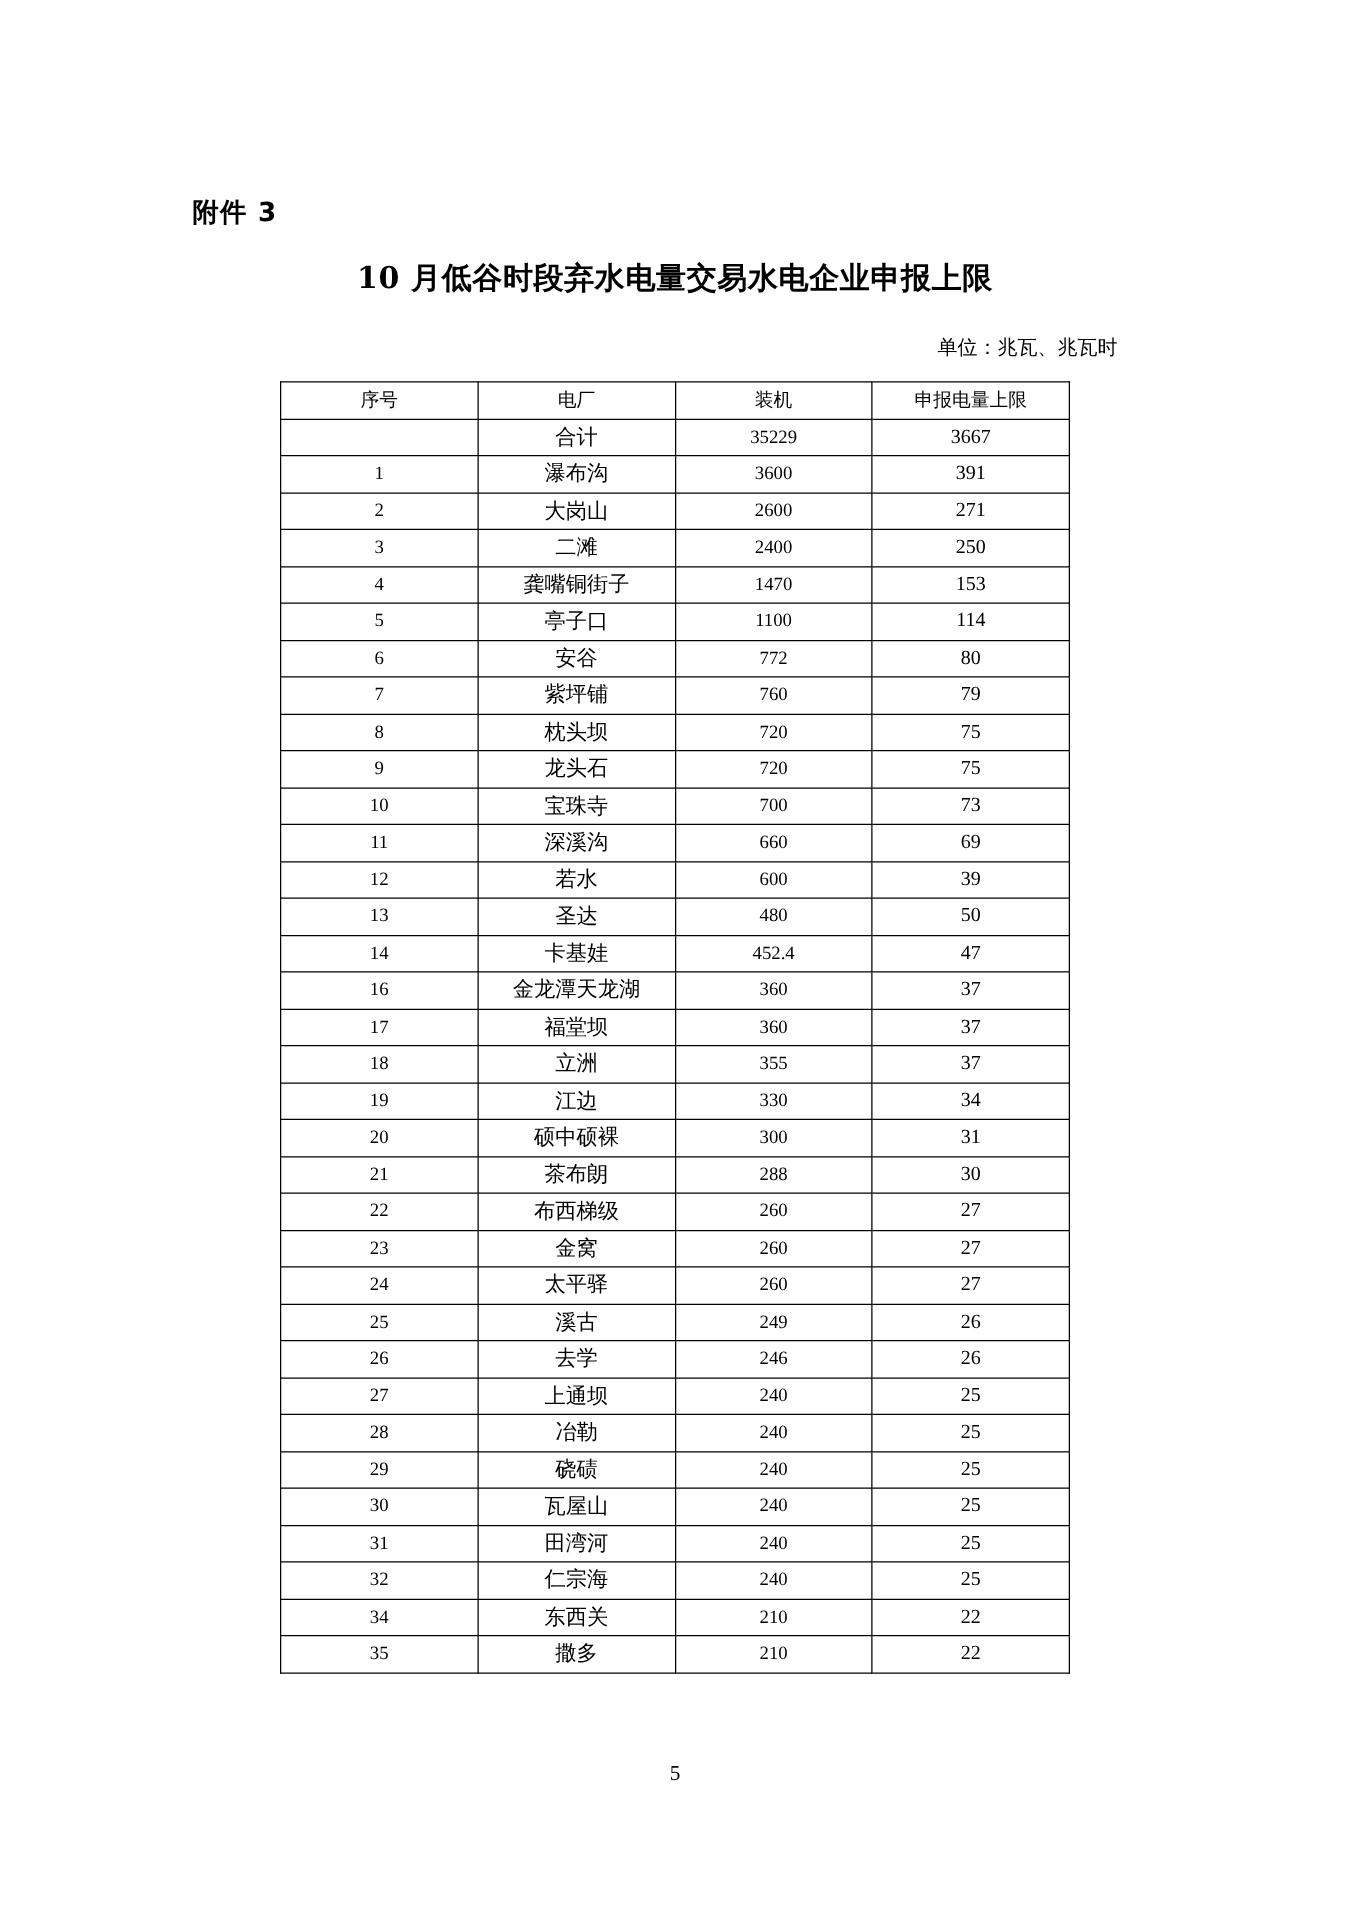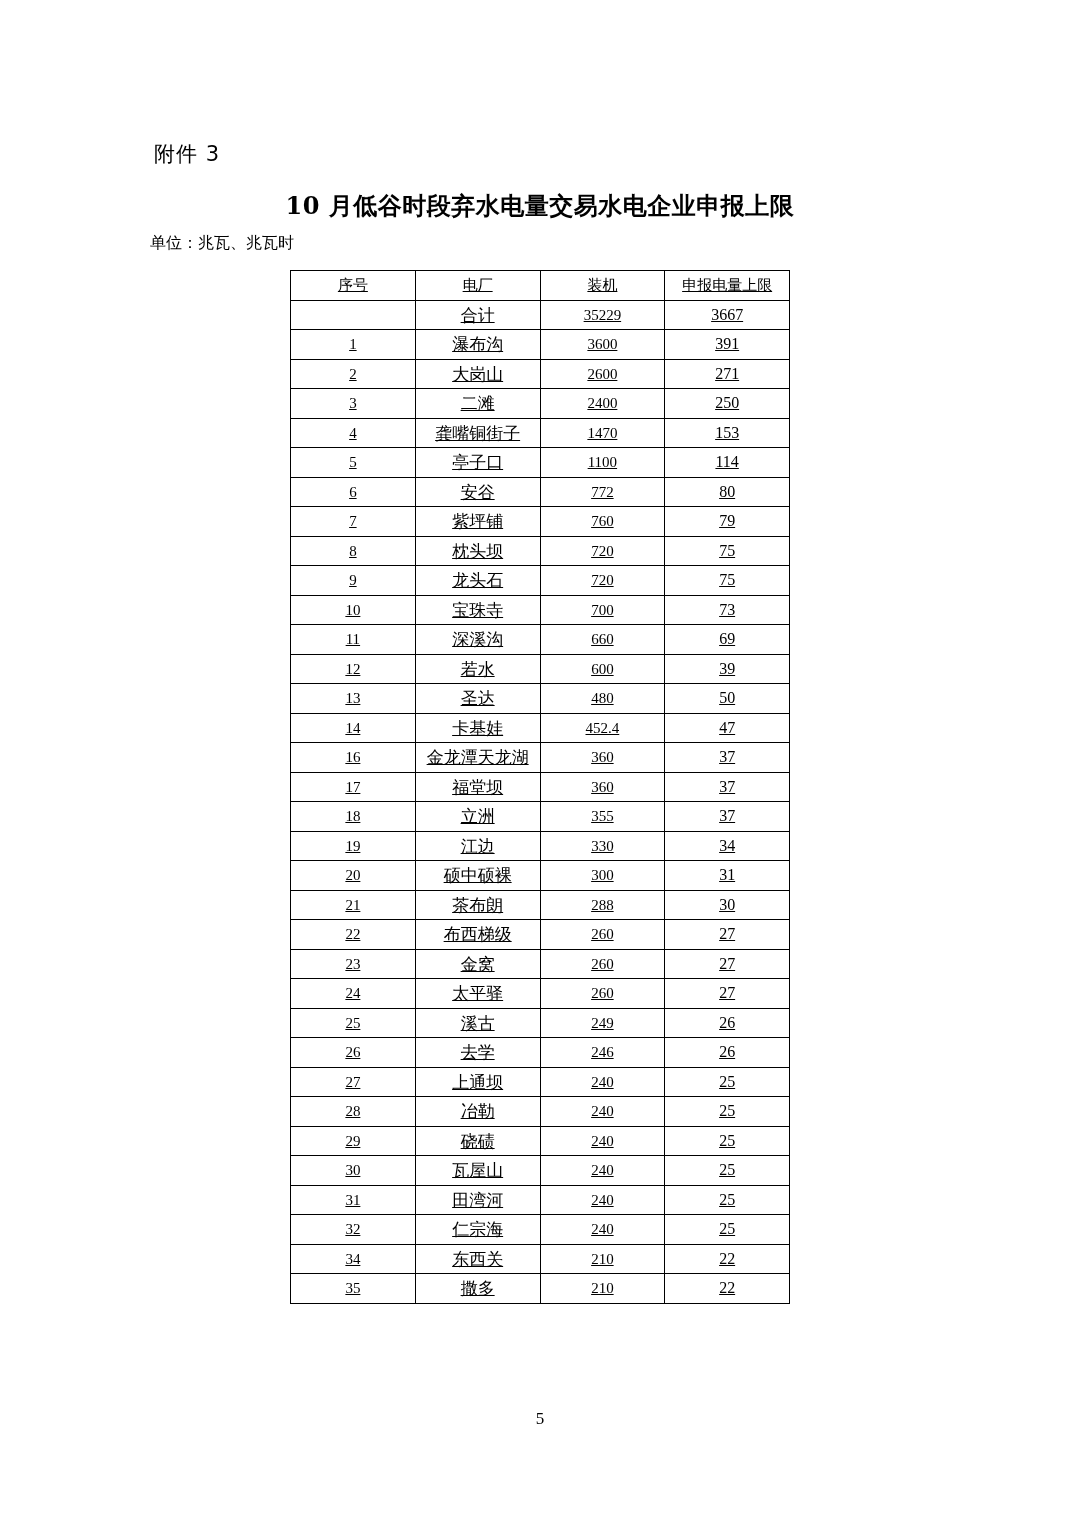--- a/index.html
+++ b/index.html
@@ -17,44 +17,43 @@
   .page {
     width: 1080px;
     height: 1527px;
     box-sizing: border-box;
     padding: 140px 150px 0 150px;
     position: relative;
   }
   .attachment-label {
     font-family: "DejaVu Sans", "Liberation Sans", sans-serif;
     font-size: 21px;
-    font-weight: 400;
+    font-weight: 700;
     letter-spacing: 1px;
-    margin: 0 0 22px 4px;
+    margin: 16px 0 22px 4px;
   }
   .doc-title {
     text-align: center;
     font-family: "DejaVu Serif", "Liberation Serif", serif;
     font-size: 24px;
     font-weight: bold;
     letter-spacing: 0.5px;
-    margin: 0 0 11px 0;
+    margin: 0 0 30px 0;
   }
   .unit-line {
-    text-align: left;
+    text-align: right;
     font-family: "DejaVu Sans", "Liberation Sans", sans-serif;
     font-size: 16px;
     margin: 0 36px 12px 0;
   }
   table.data-table {
     border-collapse: collapse;
     margin: 16px auto;
-    width: 500px;
+    width: 632px;
     table-layout: fixed;
-    text-decoration: underline;
   }
   table.data-table th,
   table.data-table td {
     border: 1px solid #000000;
     text-align: center;
     vertical-align: middle;
     height: 28.5px;
     line-height: 28.5px;
     padding: 0;
     font-weight: normal;

